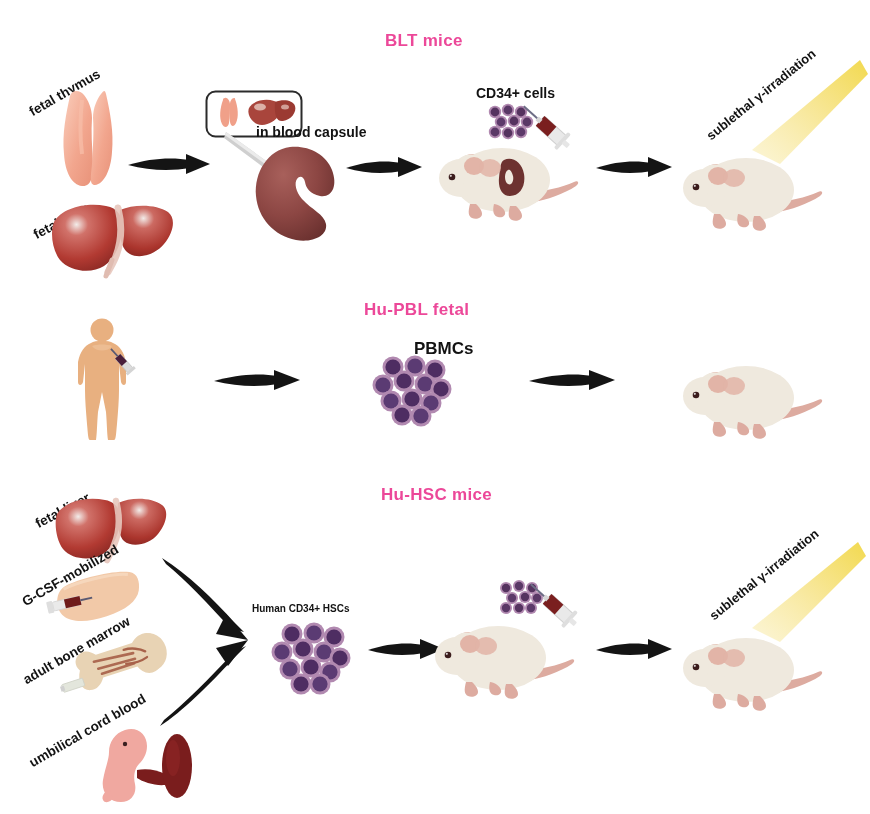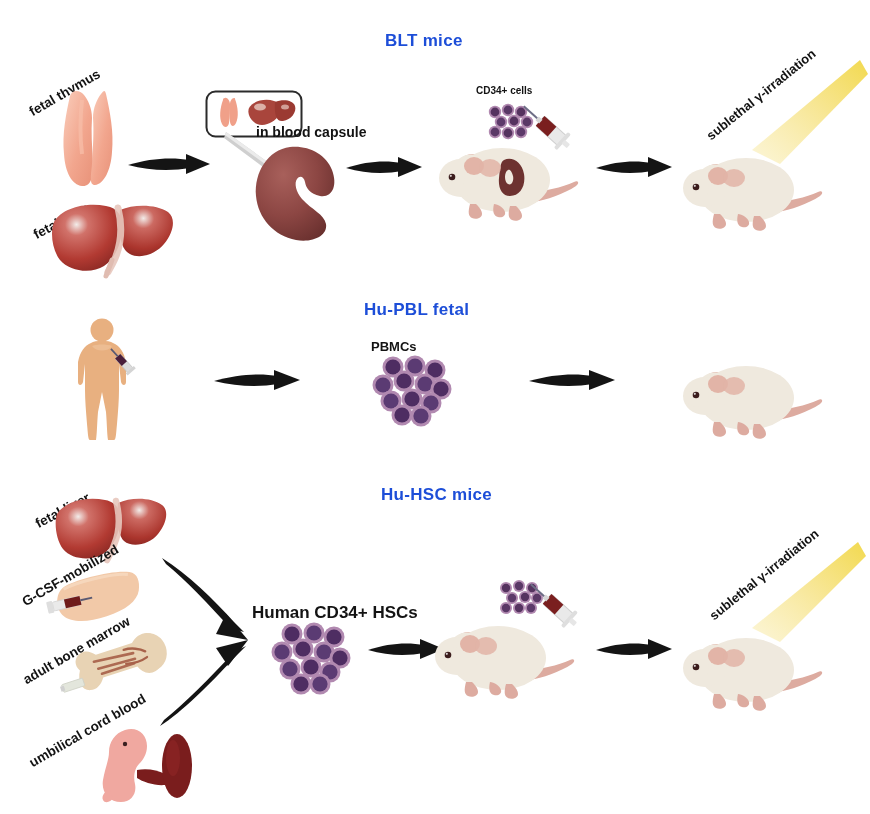--- a/index.html
+++ b/index.html
@@ -20,21 +20,21 @@
     left: 0; top: 0;
     width: 870px;
     height: 814px;
   }
   .abs { position: absolute; }
 
   .row-title {
     font-weight: bold;
     font-size: 17px;
     letter-spacing: 0.3px;
-    color: #1d4ed8;
+    color: #ec4899;
     white-space: nowrap;
   }
   .plain-label {
     font-weight: bold;
     font-size: 13px;
     color: #131313;
     white-space: nowrap;
   }
   .rot-label {
     font-weight: bold;
@@ -149,21 +149,21 @@
     </svg>
   </div>
 
   <div class="abs" style="left:344px; top:155px;">
     <svg width="82" height="24" viewBox="0 0 82 24">
       <path d="M2 13 C22 6 42 5 58 8 L58 16 C42 19 22 19 2 13 Z" fill="#141414"></path>
       <path d="M54 2 L78 12 L54 22 Z" fill="#141414"></path>
     </svg>
   </div>
 
-  <div class="abs plain-label" style="left:476px; top:85px; font-size:10px;">CD34+ cells</div>
+  <div class="abs plain-label" style="left:476px; top:85px; font-size:14px;">CD34+ cells</div>
 
   <div class="abs" style="left:486px; top:104px;">
     <svg width="52" height="38" viewBox="0 0 52 38">
       <g>
         <g>
             <circle cx="9" cy="8" r="6.2" fill="#b189b0"></circle>
             <circle cx="9" cy="8" r="4.4" fill="#55335f"></circle>
           </g>
         <g>
             <circle cx="22" cy="6" r="6.2" fill="#b189b0"></circle>
@@ -293,21 +293,21 @@
     </svg>
   </div>
 
   <div class="abs" style="left:212px; top:368px;">
     <svg width="92" height="24" viewBox="0 0 92 24">
       <path d="M2 13 C26 6 48 5 66 8 L66 16 C48 19 26 19 2 13 Z" fill="#141414"></path>
       <path d="M62 2 L88 12 L62 22 Z" fill="#141414"></path>
     </svg>
   </div>
 
-  <div class="abs plain-label" style="left:371px; top:339px; font-size:13px;">PBMCs</div>
+  <div class="abs plain-label" style="left:414px; top:339px; font-size:17px;">PBMCs</div>
 
   <div class="abs" style="left:369px; top:355px;">
     <svg width="86" height="70" viewBox="0 0 86 70">
       <g>
         <g>
             <circle cx="24" cy="12" r="10.5" fill="#b189b0"></circle>
             <circle cx="24" cy="12" r="7.6" fill="#4e2d62"></circle>
           </g>
         <g>
             <circle cx="46" cy="11" r="10.5" fill="#b189b0"></circle>
@@ -461,21 +461,21 @@
       <path d="M68 58 L90 84 L58 78 Z" fill="#141414"></path>
     </svg>
   </div>
   <div class="abs" style="left:158px; top:640px;">
     <svg width="100" height="90" viewBox="0 0 100 90">
       <path d="M2 86 C24 72 52 44 76 18 L88 6 L76 12 C52 38 26 64 6 80 Z" fill="#141414"></path>
       <path d="M70 26 L90 0 L58 8 Z" fill="#141414"></path>
     </svg>
   </div>
 
-  <div class="abs plain-label" style="left:252px; top:603px; font-size:17px;">Human CD34+ HSCs</div>
+  <div class="abs plain-label" style="left:252px; top:603px; font-size:10px;">Human CD34+ HSCs</div>
 
   <div class="abs" style="left:268px; top:622px;">
     <svg width="86" height="72" viewBox="0 0 86 72">
       <g>
         <g>
             <circle cx="24" cy="12" r="10.5" fill="#b189b0"></circle>
             <circle cx="24" cy="12" r="7.6" fill="#4e2d62"></circle>
           </g>
         <g>
             <circle cx="46" cy="11" r="10.5" fill="#b189b0"></circle>

